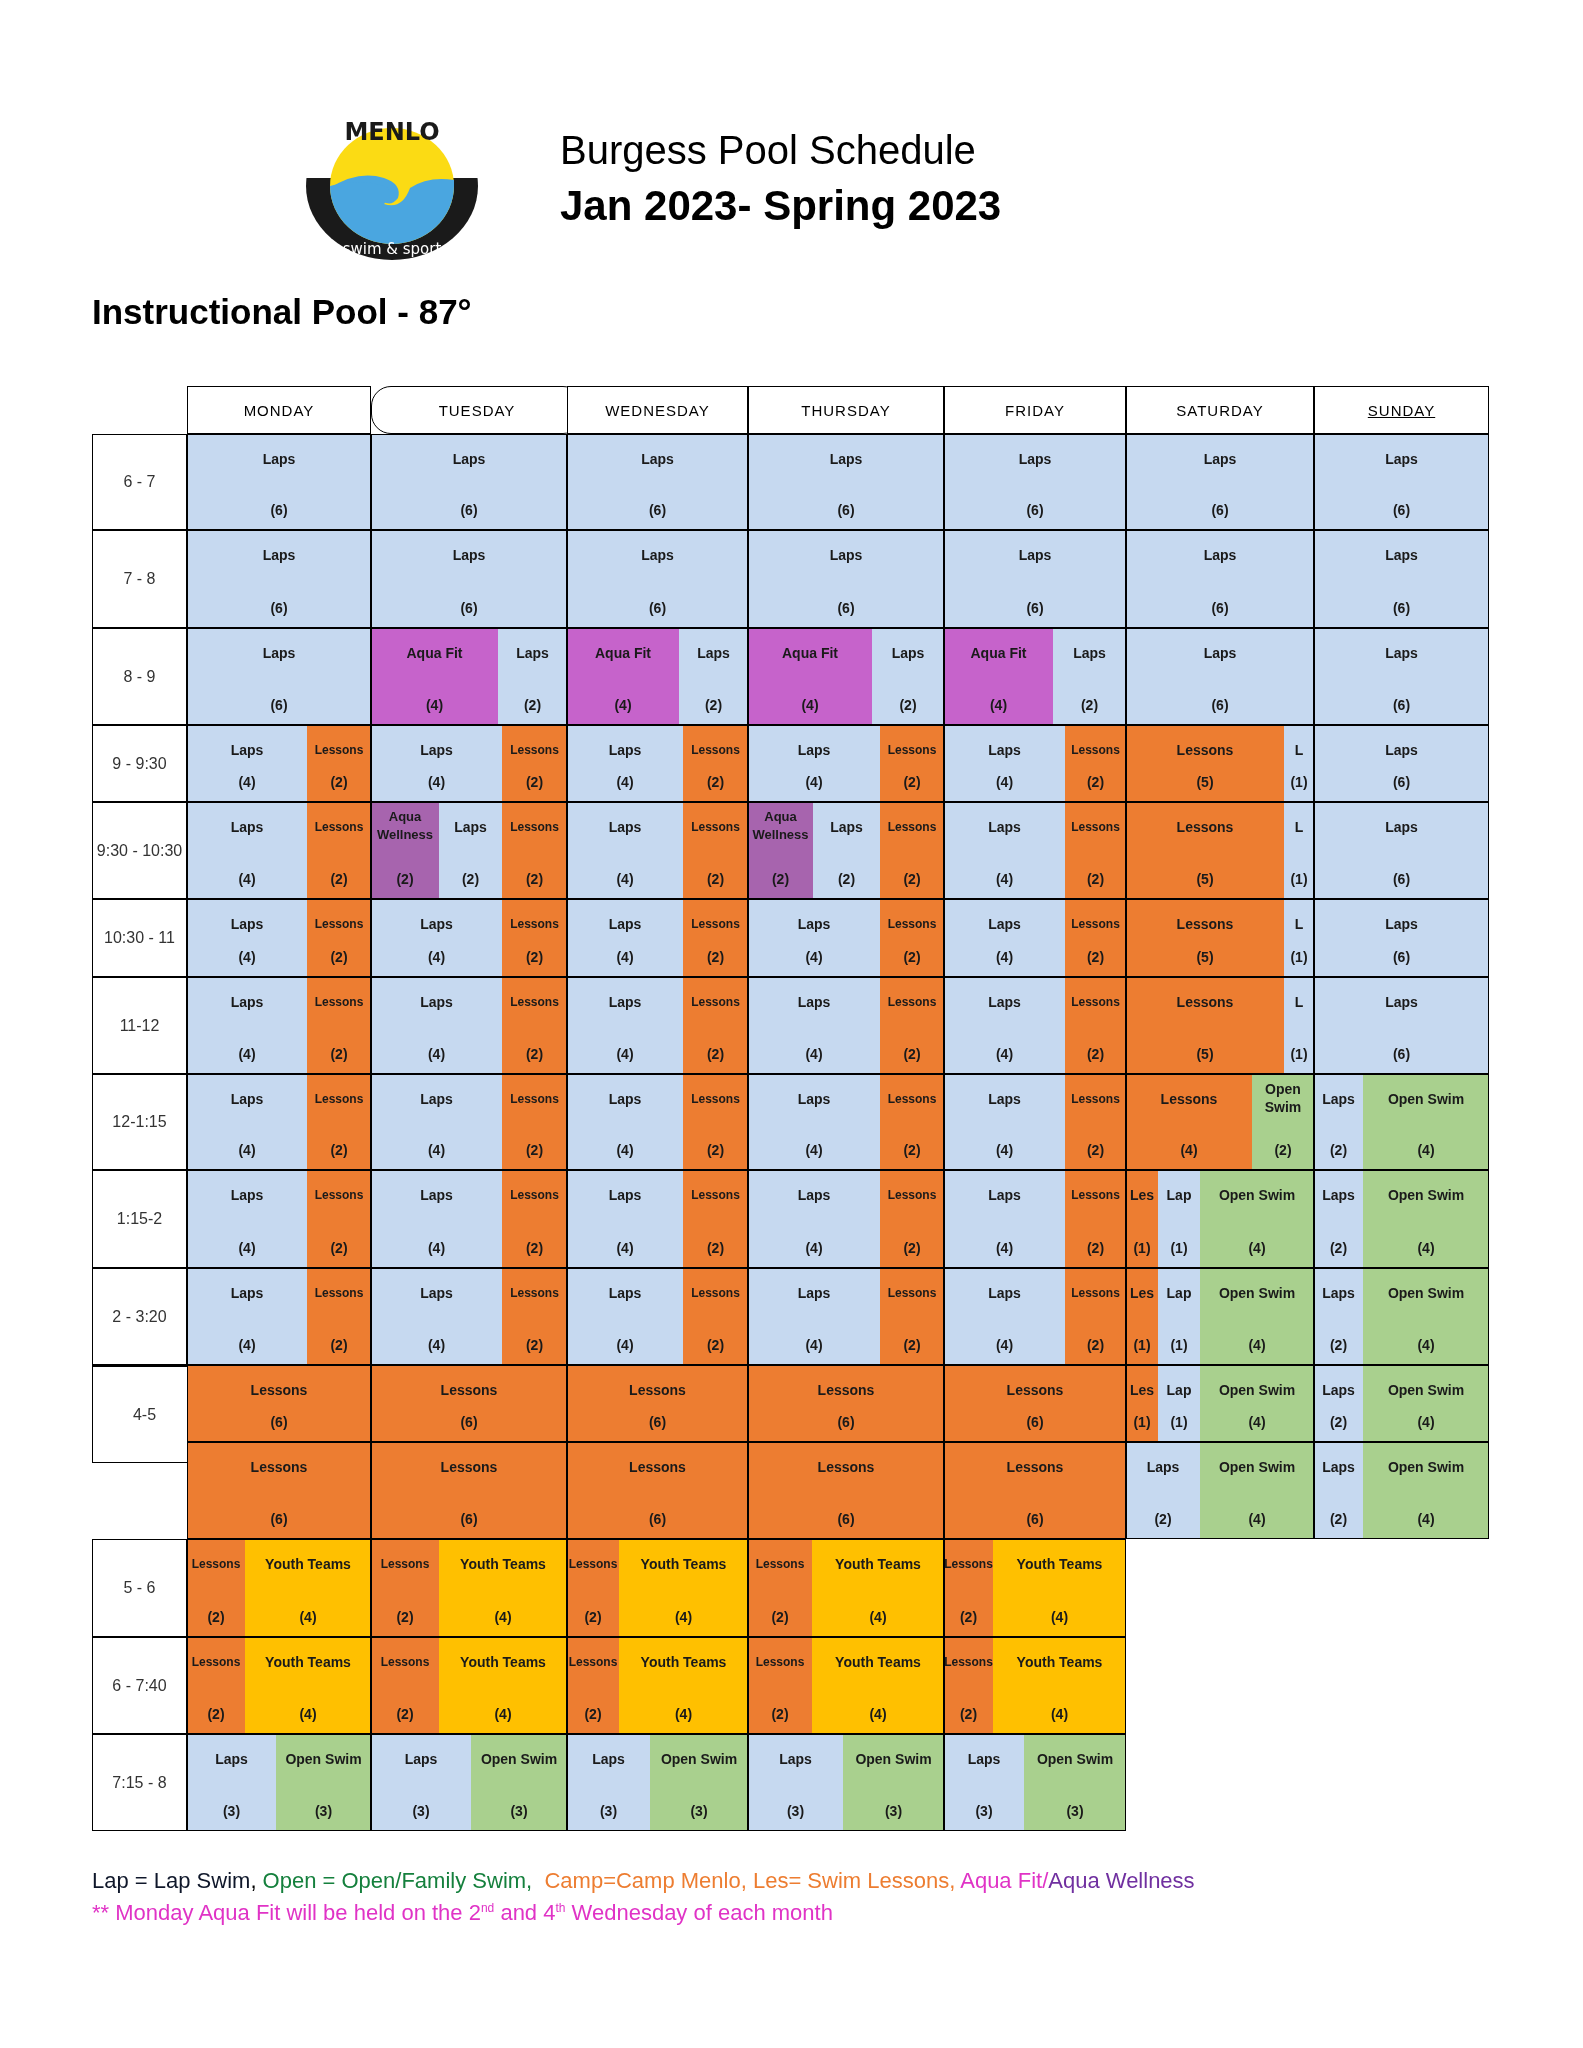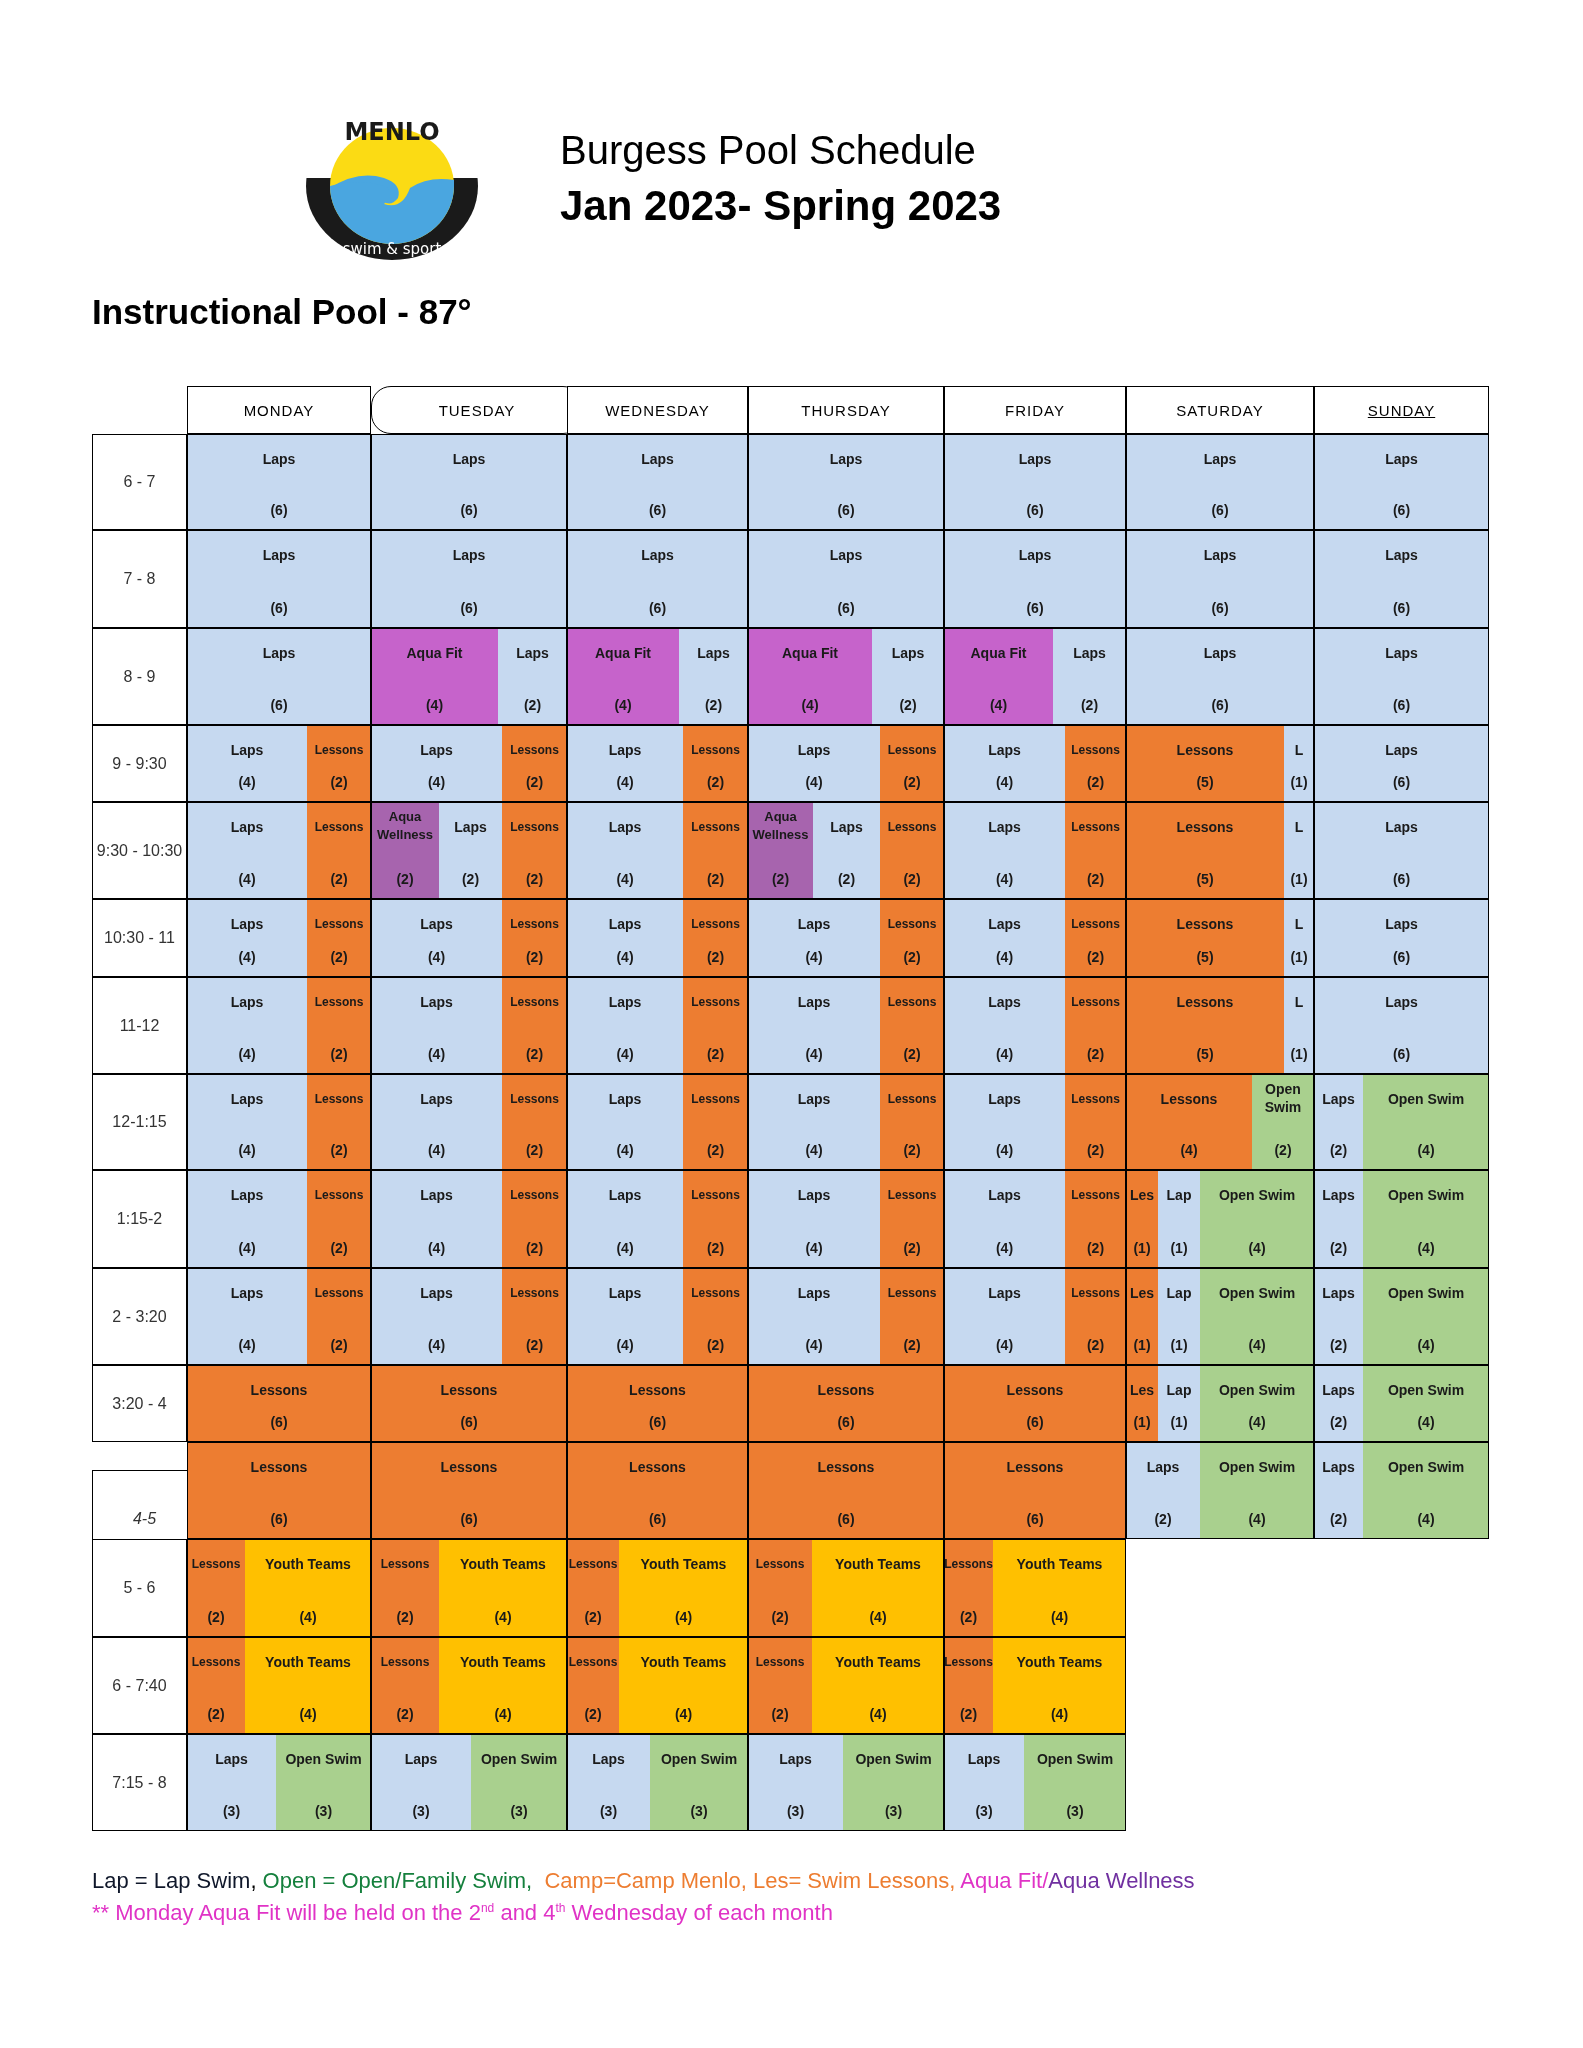--- a/index.html
+++ b/index.html
@@ -58,21 +58,21 @@
     <div class="cell time" style="left: 92px; top: 530px; width: 95px; height: 98px;">7 - 8</div>
     <div class="cell time" style="left: 92px; top: 628px; width: 95px; height: 97px;">8 - 9</div>
     <div class="cell time" style="left: 92px; top: 725px; width: 95px; height: 77px;">9 - 9:30</div>
     <div class="cell time" style="left: 92px; top: 802px; width: 95px; height: 97px;">9:30 - 10:30</div>
     <div class="cell time" style="left: 92px; top: 899px; width: 95px; height: 78px;">10:30 - 11</div>
     <div class="cell time" style="left: 92px; top: 977px; width: 95px; height: 97px;">11-12</div>
     <div class="cell time" style="left: 92px; top: 1074px; width: 95px; height: 96px;">12-1:15</div>
     <div class="cell time" style="left: 92px; top: 1170px; width: 95px; height: 98px;">1:15-2</div>
     <div class="cell time" style="left: 92px; top: 1268px; width: 95px; height: 97px;">2 - 3:20</div>
     <div class="cell time" style="left: 92px; top: 1365px; width: 95px; height: 77px;">3:20 - 4</div>
-    <div class="cell time" style="left: 92px; top: 1470px; width: 105px; height: 97px; font-style: italic;">4-5</div>
+    <div class="cell time" style="left: 92px; top: 1366px; width: 105px; height: 97px;">4-5</div>
     <div class="cell time" style="left: 92px; top: 1539px; width: 95px; height: 98px;">5 - 6</div>
     <div class="cell time" style="left: 92px; top: 1637px; width: 95px; height: 97px;">6 - 7:40</div>
     <div class="cell time" style="left: 92px; top: 1734px; width: 95px; height: 97px;">7:15 - 8</div>
     <div class="cell blk laps" style="left: 187px; top: 434px; width: 184px; height: 96px;">
       <div class="nm">Laps</div>
       <div class="ct">(6)</div>
     </div>
     <div class="cell blk laps" style="left: 371px; top: 434px; width: 196px; height: 96px;">
       <div class="nm">Laps</div>
       <div class="ct">(6)</div>

